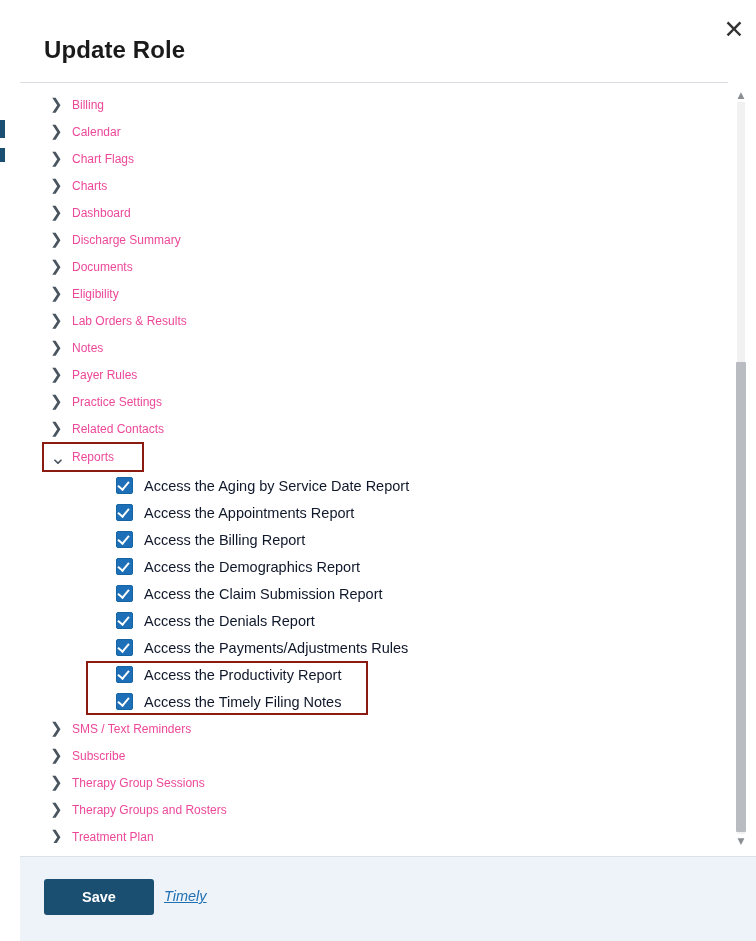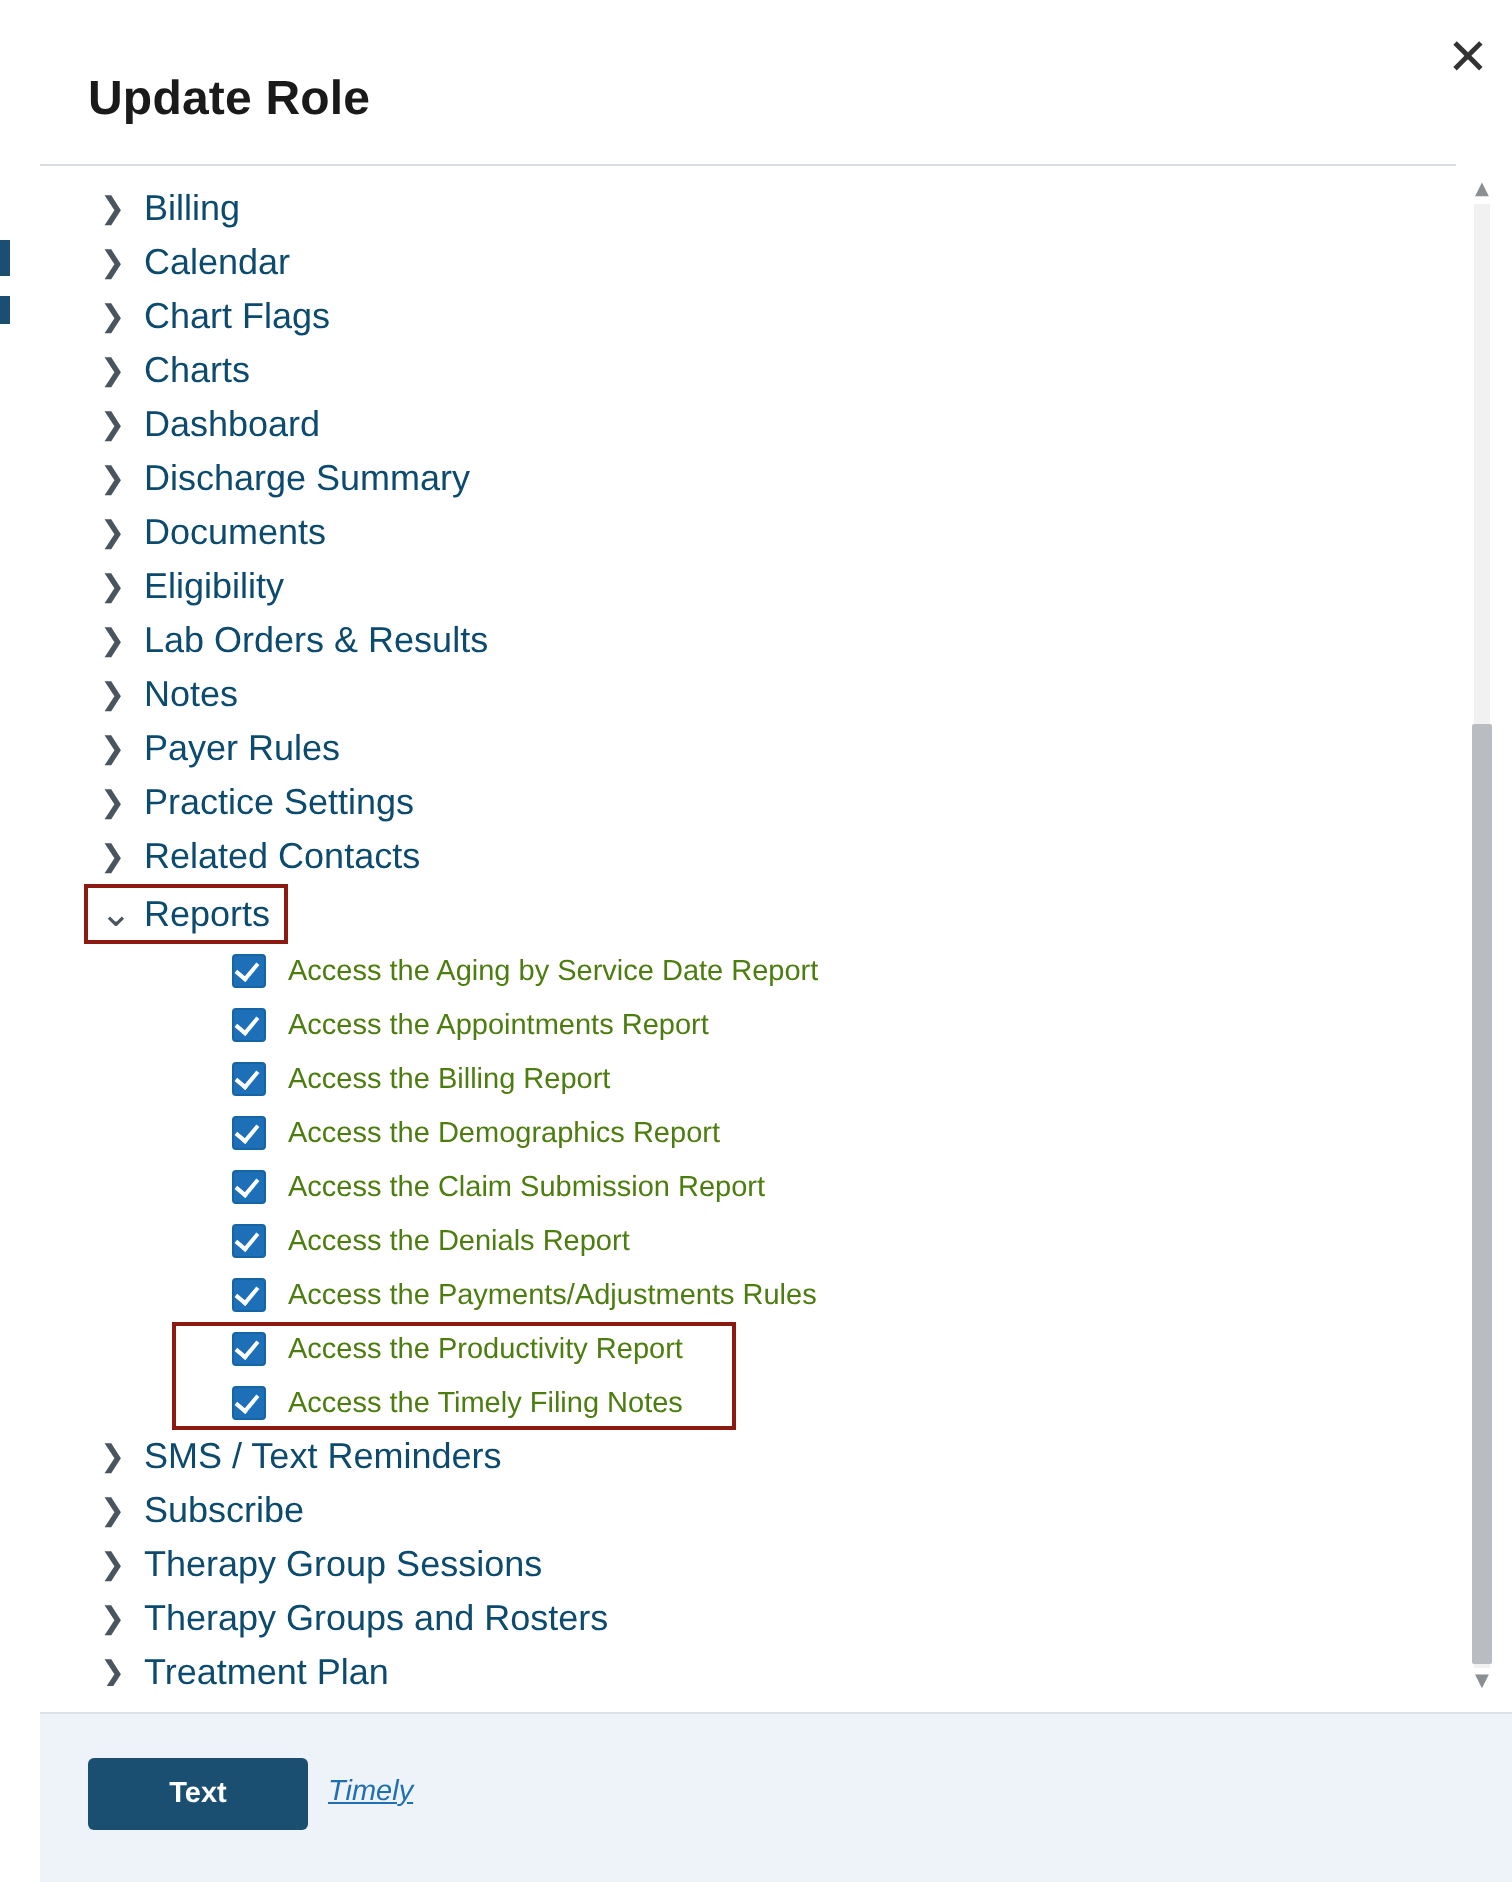--- a/index.html
+++ b/index.html
@@ -81,22 +81,22 @@
   .chev {
     width: 22px;
     font-size: 15px;
     color: #4a5560;
     flex: 0 0 22px;
     text-align: left;
     line-height: 1;
     font-family: "DejaVu Sans", sans-serif;
   }
   .node-label {
-    font-size: 18px;
-    color: #0c4a6e;
+    font-size: 12px;
+    color: #ec4899;
   }
   .node.highlighted {
     position: relative;
   }
   .hl-box {
     position: absolute;
     border: 2px solid #8b1a10;
     box-sizing: border-box;
     pointer-events: none;
   }
@@ -123,21 +123,21 @@
     left: 3px;
     top: 1px;
     width: 5px;
     height: 9px;
     border-right: 2px solid #ffffff;
     border-bottom: 2px solid #ffffff;
     transform: rotate(40deg);
   }
   .leaf-label {
     font-size: 14.5px;
-    color: #4d7c0f;
+    color: #0f172a;
   }
   .scrollbar {
     position: absolute;
     right: 8px;
     top: 88px;
     width: 14px;
     height: 760px;
   }
   .sb-track {
     position: absolute;
@@ -348,17 +348,17 @@
   </div>
 
   <div class="scrollbar">
     <div class="sb-arrow up">▲</div>
     <div class="sb-track"></div>
     <div class="sb-thumb"></div>
     <div class="sb-arrow down">▼</div>
   </div>
 
   <div class="footer">
-    <button class="save-btn">Text</button>
+    <button class="save-btn">Save</button>
     <span class="cancel-link">Timely</span>
   </div>
 
 </div>
 
 </body></html>

